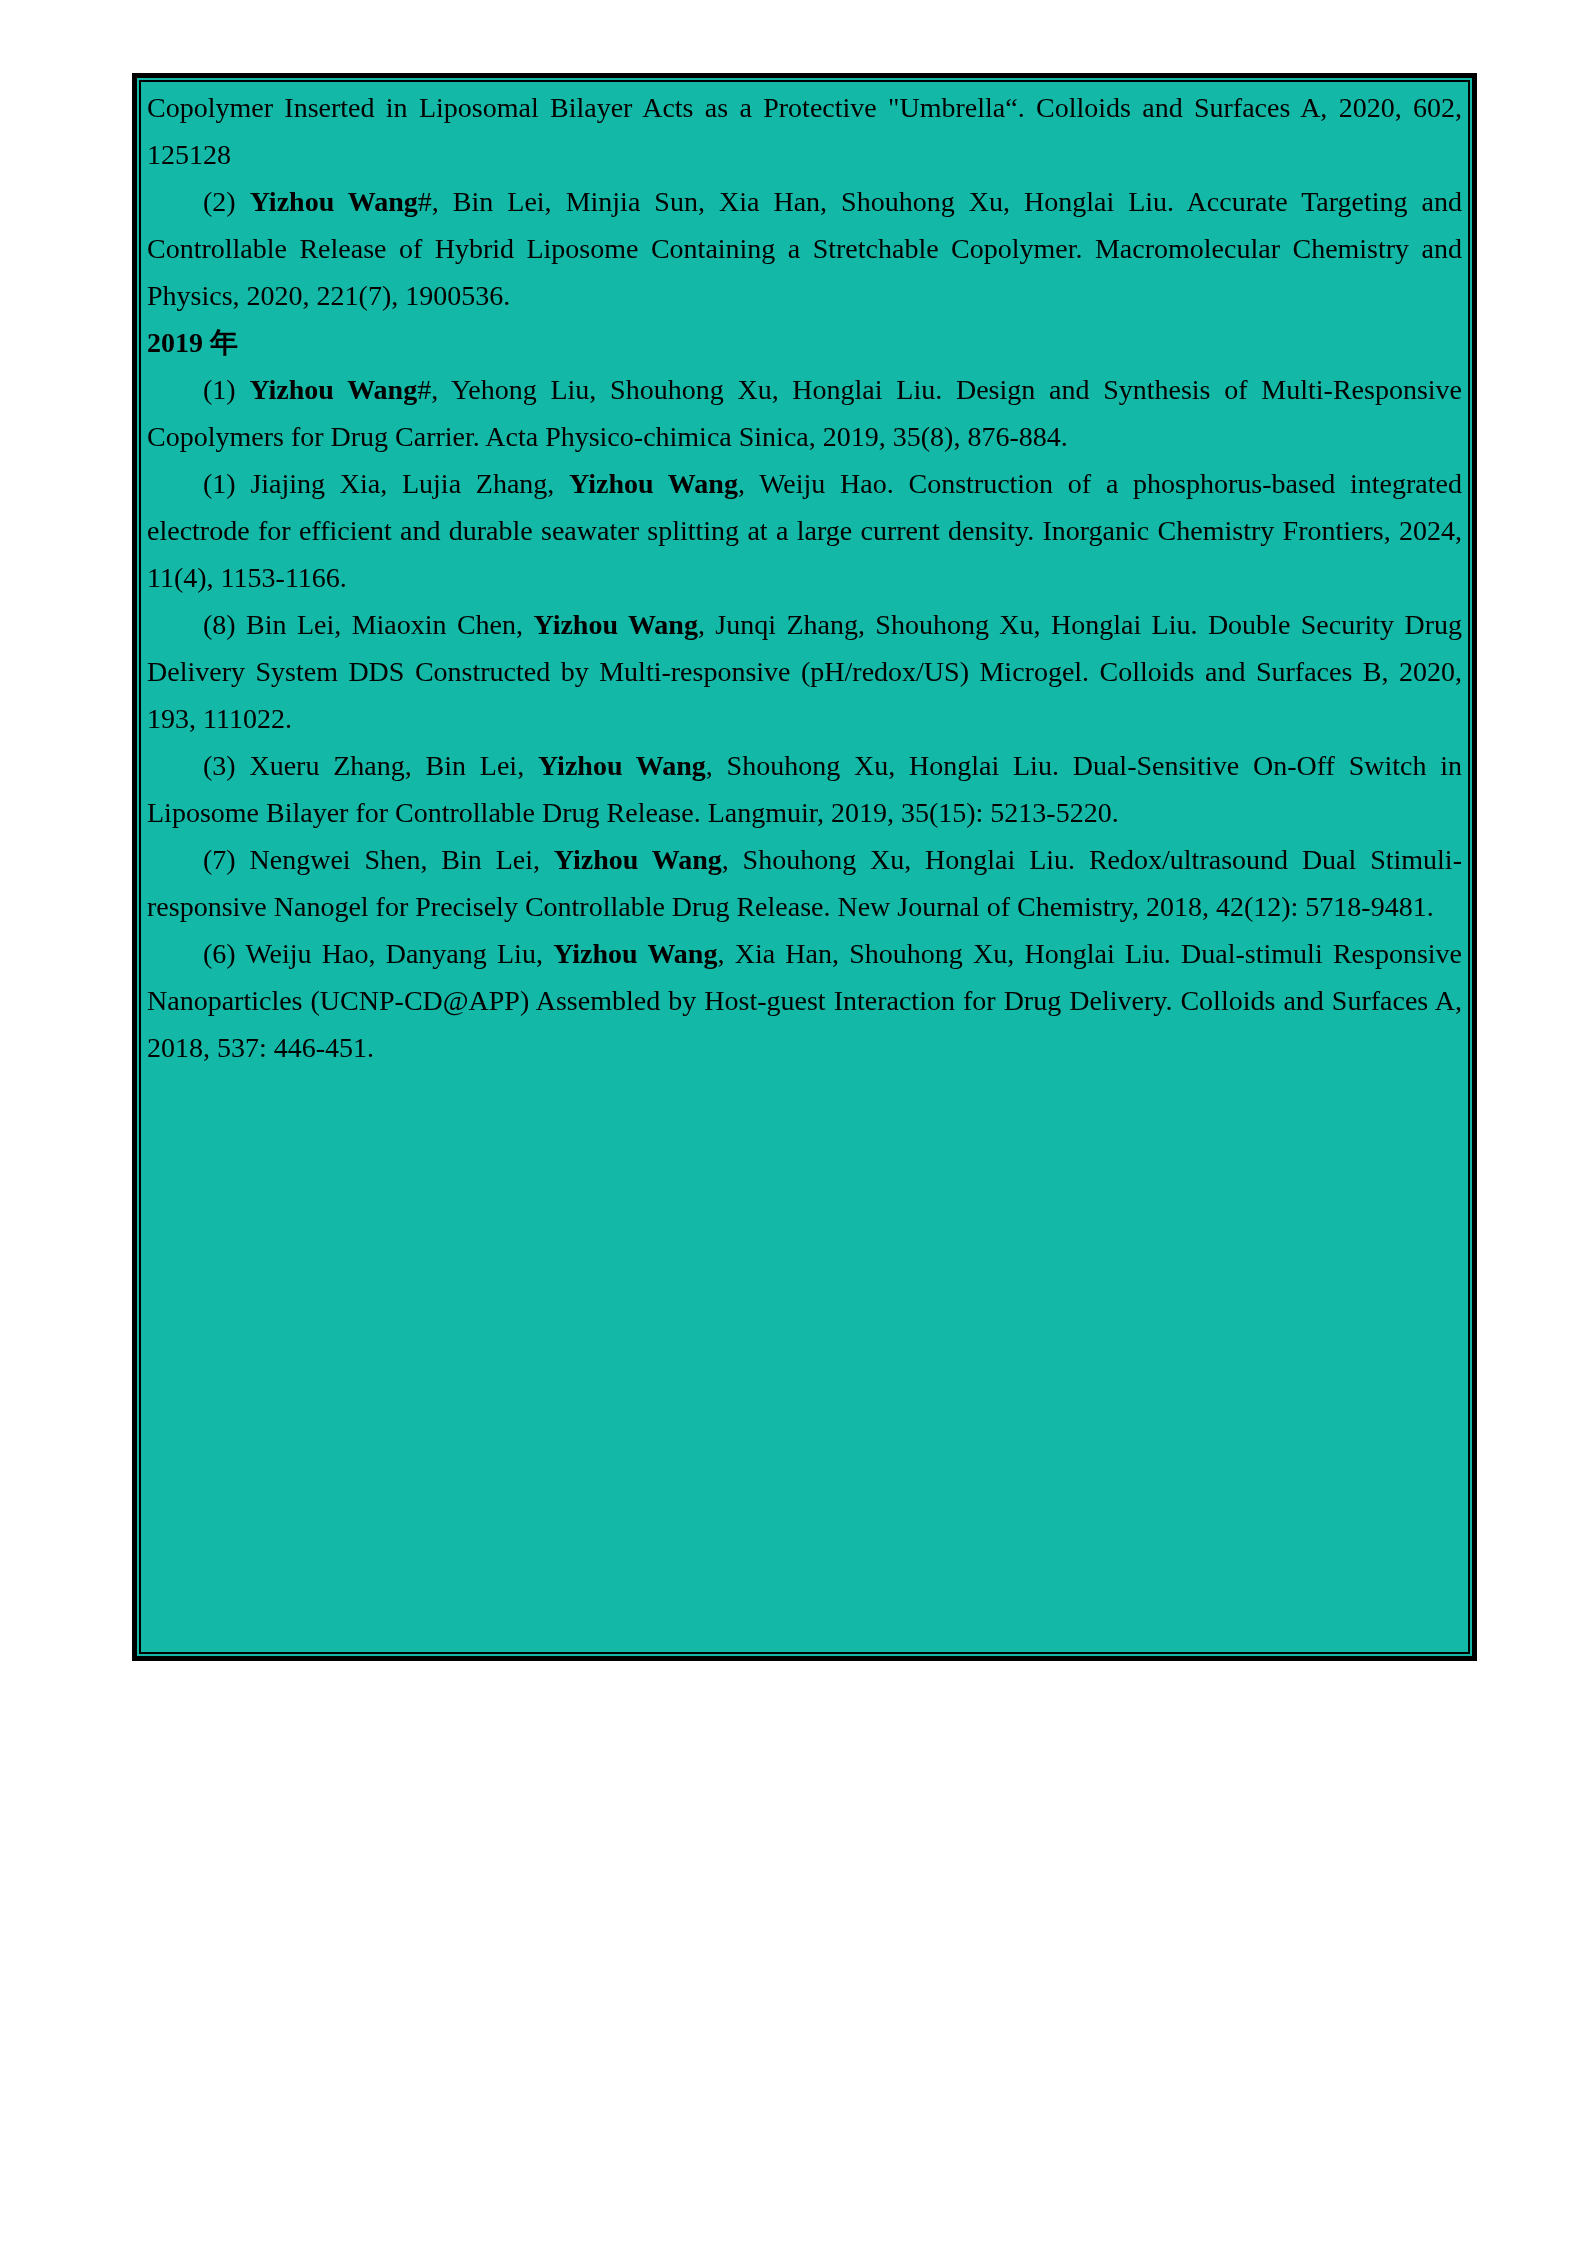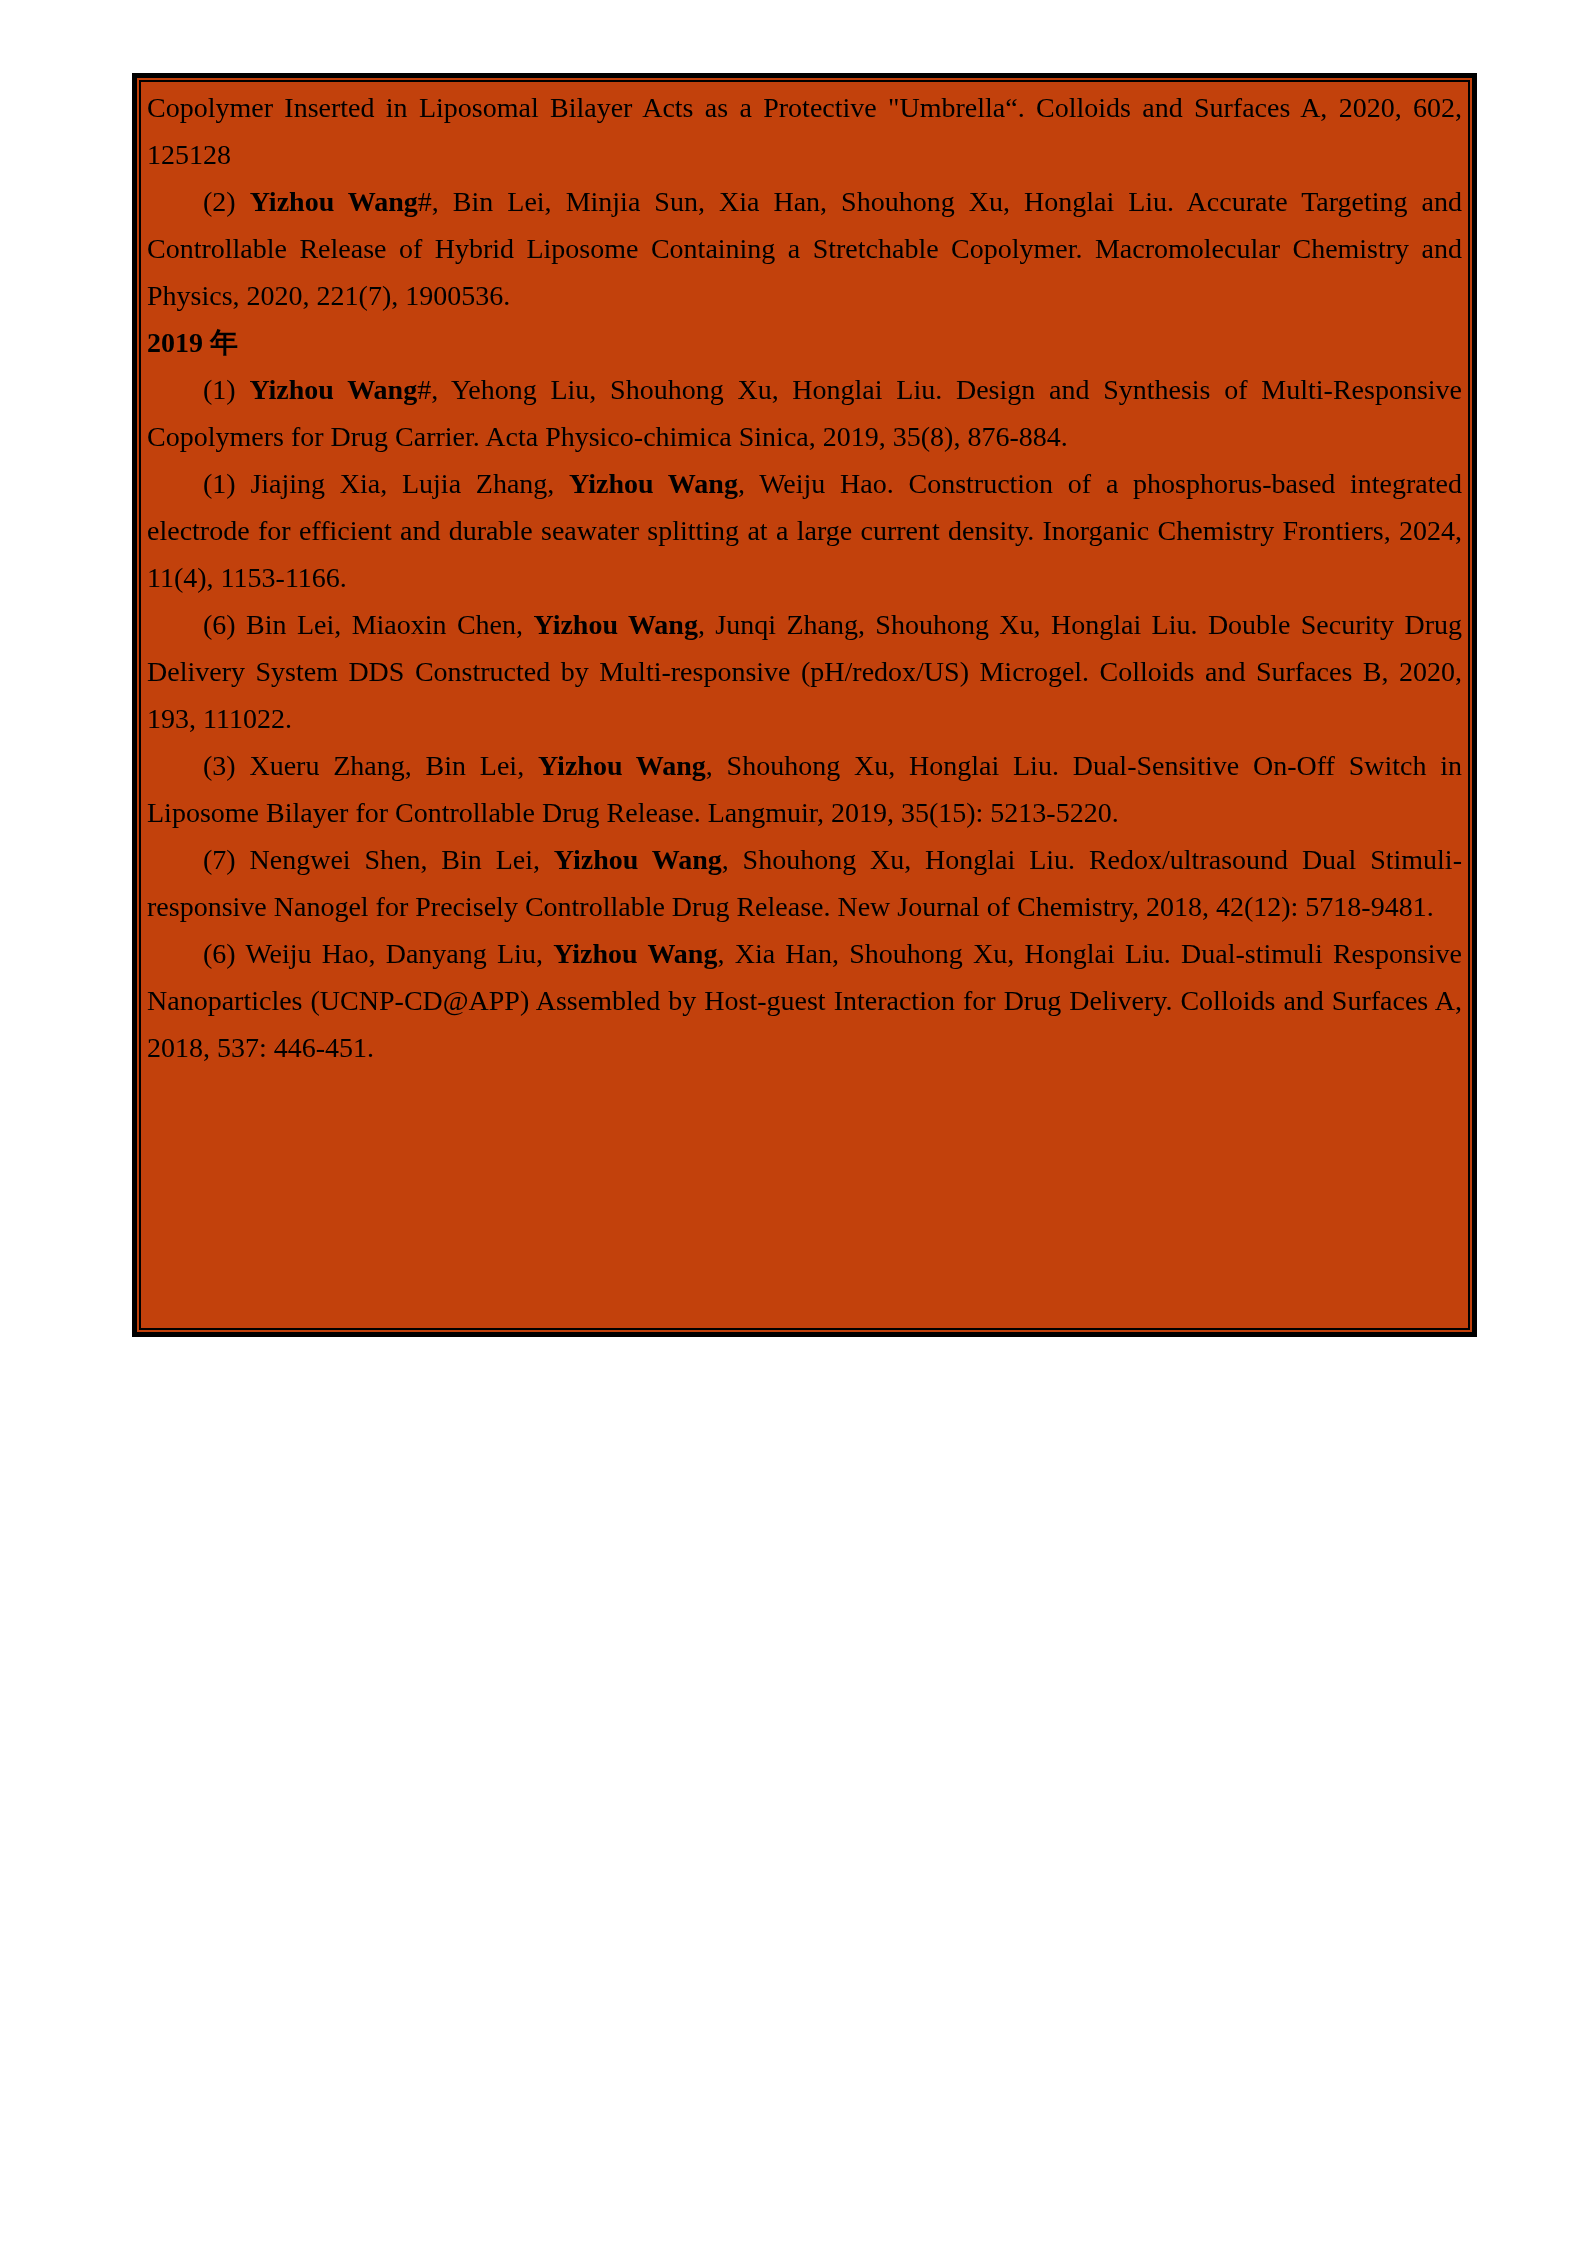--- a/index.html
+++ b/index.html
@@ -12,24 +12,24 @@
     width: 1586px;
     height: 2245px;
     font-family: "Liberation Serif", serif;
     color: #000000;
   }
   .frame-outer {
     position: absolute;
     left: 132px;
     top: 73px;
     width: 1345px;
-    height: 1264px;
+    height: 1588px;
     border: 5px solid #000000;
     box-sizing: border-box;
-    background: #c2410c;
+    background: #14b8a6;
   }
   .frame-inner {
     position: absolute;
     left: 2px;
     top: 2px;
     right: 2px;
     bottom: 2px;
     border: 2px solid #000000;
   }
   .content {
@@ -57,19 +57,19 @@
 <body>
 
 <div class="frame-outer">
   <div class="frame-inner">
     <div class="content" id="content">
         <p class="para"><span>Copolymer Inserted in Liposomal Bilayer Acts as a Protective "Umbrella“. Colloids and Surfaces A, 2020, 602, 125128</span></p>
         <p class="para indent"><span>(2) </span><span class="bold">Yizhou Wang</span><span>#, Bin Lei, Minjia Sun, Xia Han, Shouhong Xu, Honglai Liu. Accurate Targeting and Controllable Release of Hybrid Liposome Containing a Stretchable Copolymer. Macromolecular Chemistry and Physics, 2020, 221(7), 1900536.</span></p>
         <p class="para"><span class="bold">2019 年</span></p>
         <p class="para indent"><span>(1) </span><span class="bold">Yizhou Wang</span><span>#, Yehong Liu, Shouhong Xu, Honglai Liu. Design and Synthesis of Multi-Responsive Copolymers for Drug Carrier. Acta Physico-chimica Sinica, 2019, 35(8), 876-884.</span></p>
         <p class="para indent"><span>(1) Jiajing Xia, Lujia Zhang, </span><span class="bold">Yizhou Wang</span><span>, Weiju Hao. Construction of a phosphorus-based integrated electrode for efficient and durable seawater splitting at a large current density. Inorganic Chemistry Frontiers, 2024, 11(4), 1153-1166.</span></p>
-        <p class="para indent"><span>(6) Bin Lei, Miaoxin Chen, </span><span class="bold">Yizhou Wang</span><span>, Junqi Zhang, Shouhong Xu, Honglai Liu. Double Security Drug Delivery System DDS Constructed by Multi-responsive (pH/redox/US) Microgel. Colloids and Surfaces B, 2020, 193, 111022.</span></p>
+        <p class="para indent"><span>(8) Bin Lei, Miaoxin Chen, </span><span class="bold">Yizhou Wang</span><span>, Junqi Zhang, Shouhong Xu, Honglai Liu. Double Security Drug Delivery System DDS Constructed by Multi-responsive (pH/redox/US) Microgel. Colloids and Surfaces B, 2020, 193, 111022.</span></p>
         <p class="para indent"><span>(3) Xueru Zhang, Bin Lei, </span><span class="bold">Yizhou Wang</span><span>, Shouhong Xu, Honglai Liu. Dual-Sensitive On-Off Switch in Liposome Bilayer for Controllable Drug Release. Langmuir, 2019, 35(15): 5213-5220.</span></p>
         <p class="para indent"><span>(7) Nengwei Shen, Bin Lei, </span><span class="bold">Yizhou Wang</span><span>, Shouhong Xu, Honglai Liu. Redox/ultrasound Dual Stimuli-responsive Nanogel for Precisely Controllable Drug Release. New Journal of Chemistry, 2018, 42(12): 5718-9481.</span></p>
         <p class="para indent"><span>(6) Weiju Hao, Danyang Liu, </span><span class="bold">Yizhou Wang</span><span>, Xia Han, Shouhong Xu, Honglai Liu. Dual-stimuli Responsive Nanoparticles (UCNP-CD@APP) Assembled by Host-guest Interaction for Drug Delivery. Colloids and Surfaces A, 2018, 537: 446-451.</span></p>
       </div>
   </div>
 </div>
 
 </body></html>

